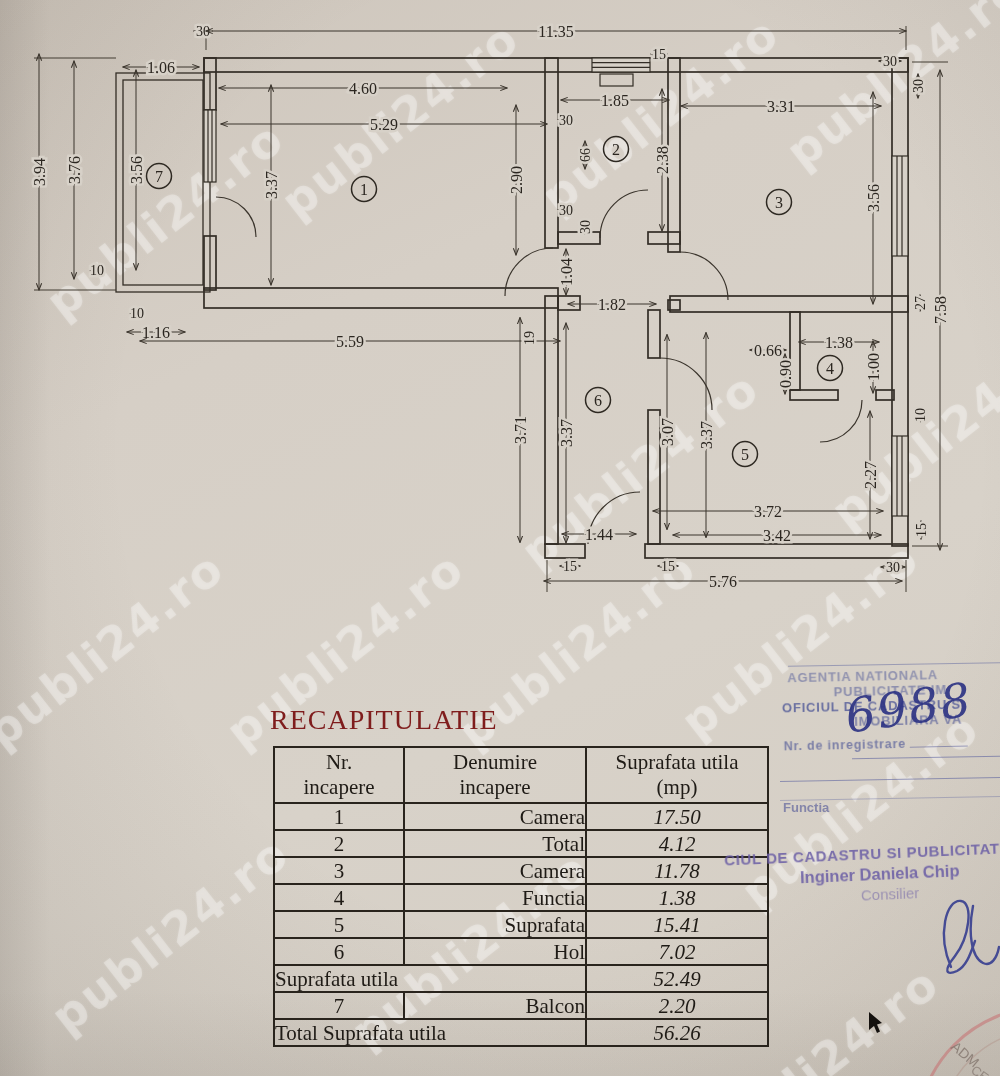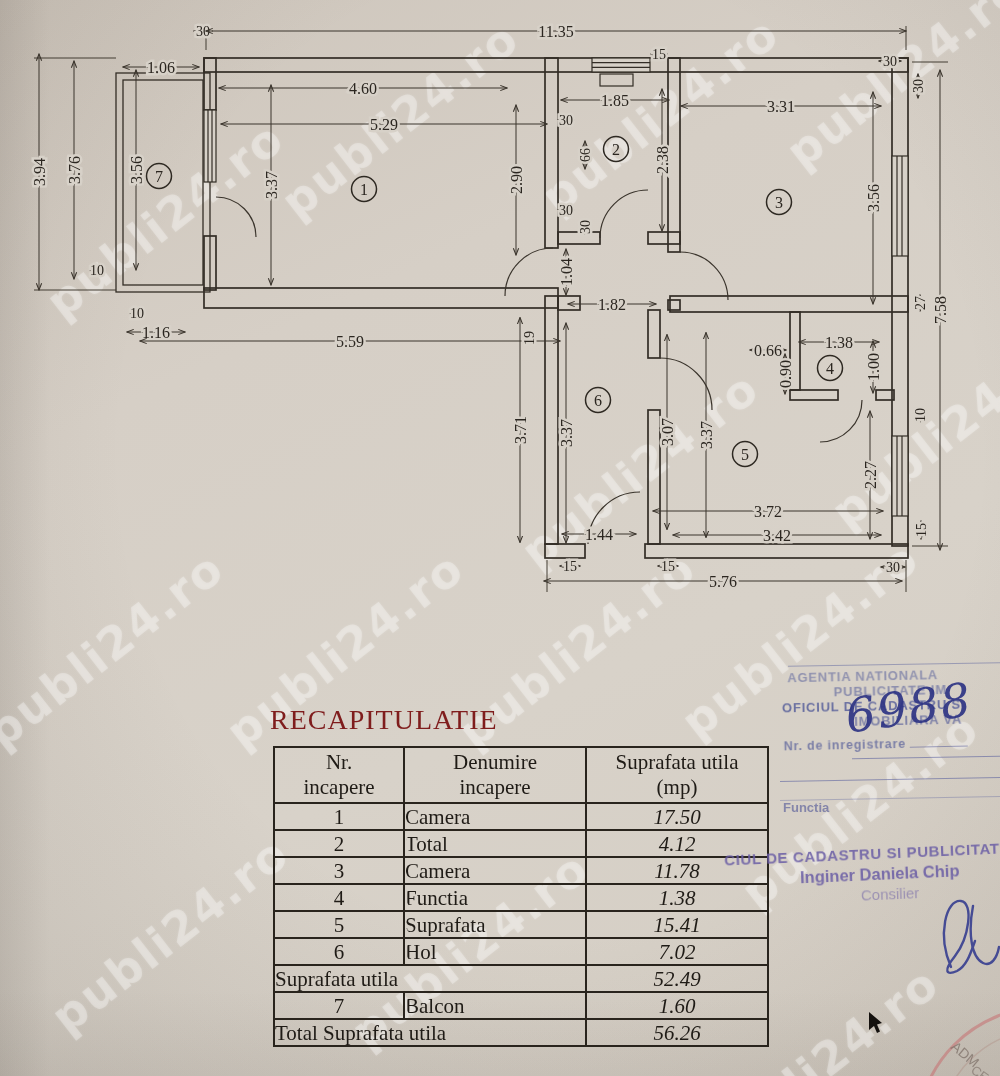--- a/index.html
+++ b/index.html
@@ -20,21 +20,21 @@
   #plan{position:absolute;left:0;top:0;}
   #overlay{position:absolute;left:0;top:0;pointer-events:none;}
   .plan-title{position:absolute;left:270px;top:704px;width:500px;text-align:left;
     font-size:28px;letter-spacing:1px;color:#7f1d1d;}
   table.recap{position:absolute;left:273px;top:746px;width:494px;border-collapse:collapse;
     table-layout:fixed;color:#1f1b16;}
   table.recap td,table.recap th{border:2px solid #29241d;padding:0;margin:0;
     font-weight:normal;font-size:21px;line-height:24px;height:25px;overflow:hidden;white-space:nowrap;}
   table.recap th{height:54px;font-size:21px;line-height:25px;}
   td.c-nr{text-align:center;}
-  td.c-name{text-align:left;padding-left:30px;border-radius:13px;}
+  td.c-name{text-align:right;padding-left:30px;}
   td.c-val{text-align:center;font-style:italic;}
   td.c-sum{text-align:left;padding-left:6px;}
   .stamp1{position:absolute;left:782px;top:668px;width:230px;
     font-family:"Liberation Sans",sans-serif;font-weight:700;font-size:13px;letter-spacing:.8px;
     color:rgba(76,84,150,.78);filter:blur(.4px);transform:rotate(-1.2deg);white-space:nowrap;}
   .stamp1 .l1{margin-left:6px;opacity:.65;}
   .stamp1 .l2{margin-left:52px;opacity:.7;}
   .stamp1 .l3{margin-left:0px;}
   .stamp1 .l4{margin-left:72px;opacity:.8;}
   .stamp1 .reg{margin-top:9px;margin-left:1px;font-weight:600;font-size:12.5px;opacity:.85;}
@@ -330,21 +330,21 @@
         <td class="c-name">Hol</td>
         <td class="c-val">7.02</td>
       </tr>
       <tr>
         <td colspan="2" class="c-sum">Suprafata utila</td>
         <td class="c-val">52.49</td>
       </tr>
       <tr>
         <td class="c-nr">7</td>
         <td class="c-name">Balcon</td>
-        <td class="c-val">1.60</td>
+        <td class="c-val">2.20</td>
       </tr>
       <tr>
         <td colspan="2" class="c-sum">Total Suprafata utila</td>
         <td class="c-val">56.26</td>
       </tr>
     </tbody>
 </table>
 
 <div class="s1-topline"></div>
 <div class="stamp1">

